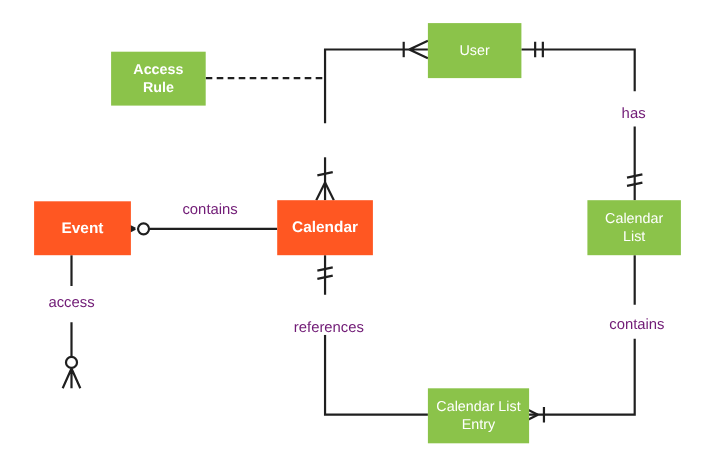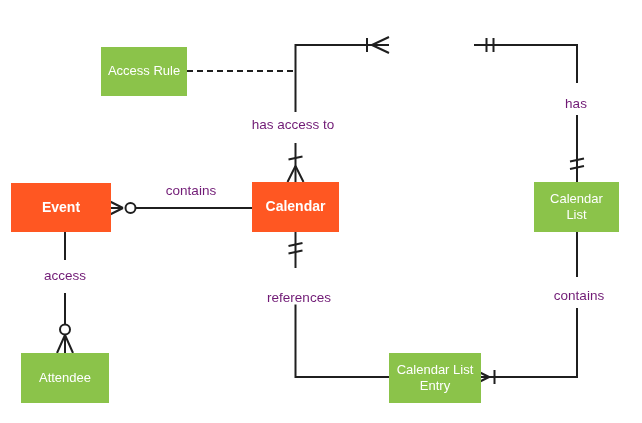--- a/index.html
+++ b/index.html
@@ -17,23 +17,23 @@
     position: absolute;
     display: flex; align-items: center; justify-content: center;
     text-align: center;
     color: #ffffff;
     font-size: 13px;
     line-height: 1.25;
     padding: 2px 6px;
   }
   .entity.green  { background: #8bc34a; }
   .entity.orange { background: #ff5722; font-weight: bold; font-size: 14px; }
-  .entity.e-access-rule  { left: 101px; top: 47px;  width: 86px; height: 49px; }
+  .entity.e-access-rule  { left: 101px; top: 47px;  width: 86px; height: 49px; font-weight: bold; }
   .entity.e-user         { left: 389px; top: 21px;  width: 85px; height: 50px; }
-  .entity.e-event        { left: 11px;  top: 183px; width: 100px; height: 49px; }
+  .entity.e-event        { left: 31px;  top: 183px; width: 88px; height: 49px; }
   .entity.e-calendar     { left: 252px; top: 182px; width: 87px; height: 50px; }
   .entity.e-calendar-list{ left: 534px; top: 182px; width: 85px; height: 50px; }
   .entity.e-attendee     { left: 21px;  top: 353px; width: 88px; height: 50px; }
   .entity.e-cl-entry     { left: 389px; top: 353px; width: 92px; height: 50px; }
   .rel-label {
     position: absolute;
     transform: translate(-50%, -50%);
     font-size: 13.5px;
     color: #701a75;
     white-space: nowrap;
@@ -114,46 +114,45 @@
         <path d="M494.5,370 V384"></path>
         <path d="M489,377 L474,369.5 M489,377 L474,384.5"></path>
       </g>
     </g>
   </svg>
 
   <div class="entity green e-access-rule">
     <span>Access Rule</span>
   </div>
 
+  <div class="entity green e-user">
+    <span>User</span>
+  </div>
 
   <div class="entity orange e-event">
     <span>Event</span>
   </div>
 
   <div class="entity green e-calendar-list">
     <span>Calendar List</span>
   </div>
 
   <div class="entity orange e-calendar">
     <span>Calendar</span>
   </div>
 
-  <div class="entity green e-attendee">
-    <span>Attendee</span>
-  </div>
 
   <div class="entity green e-cl-entry">
     <span>Calendar List Entry</span>
   </div>
 
   <div class="rel-label l-contains-event">contains</div>
 
   <div class="rel-label l-invites">access</div>
 
-  <div class="rel-label l-has-access-to">has access to</div>
 
   <div class="rel-label l-has">has</div>
 
   <div class="rel-label l-references">references</div>
 
   <div class="rel-label l-contains-entry">contains</div>
 
 </div>
 
 </body></html>

